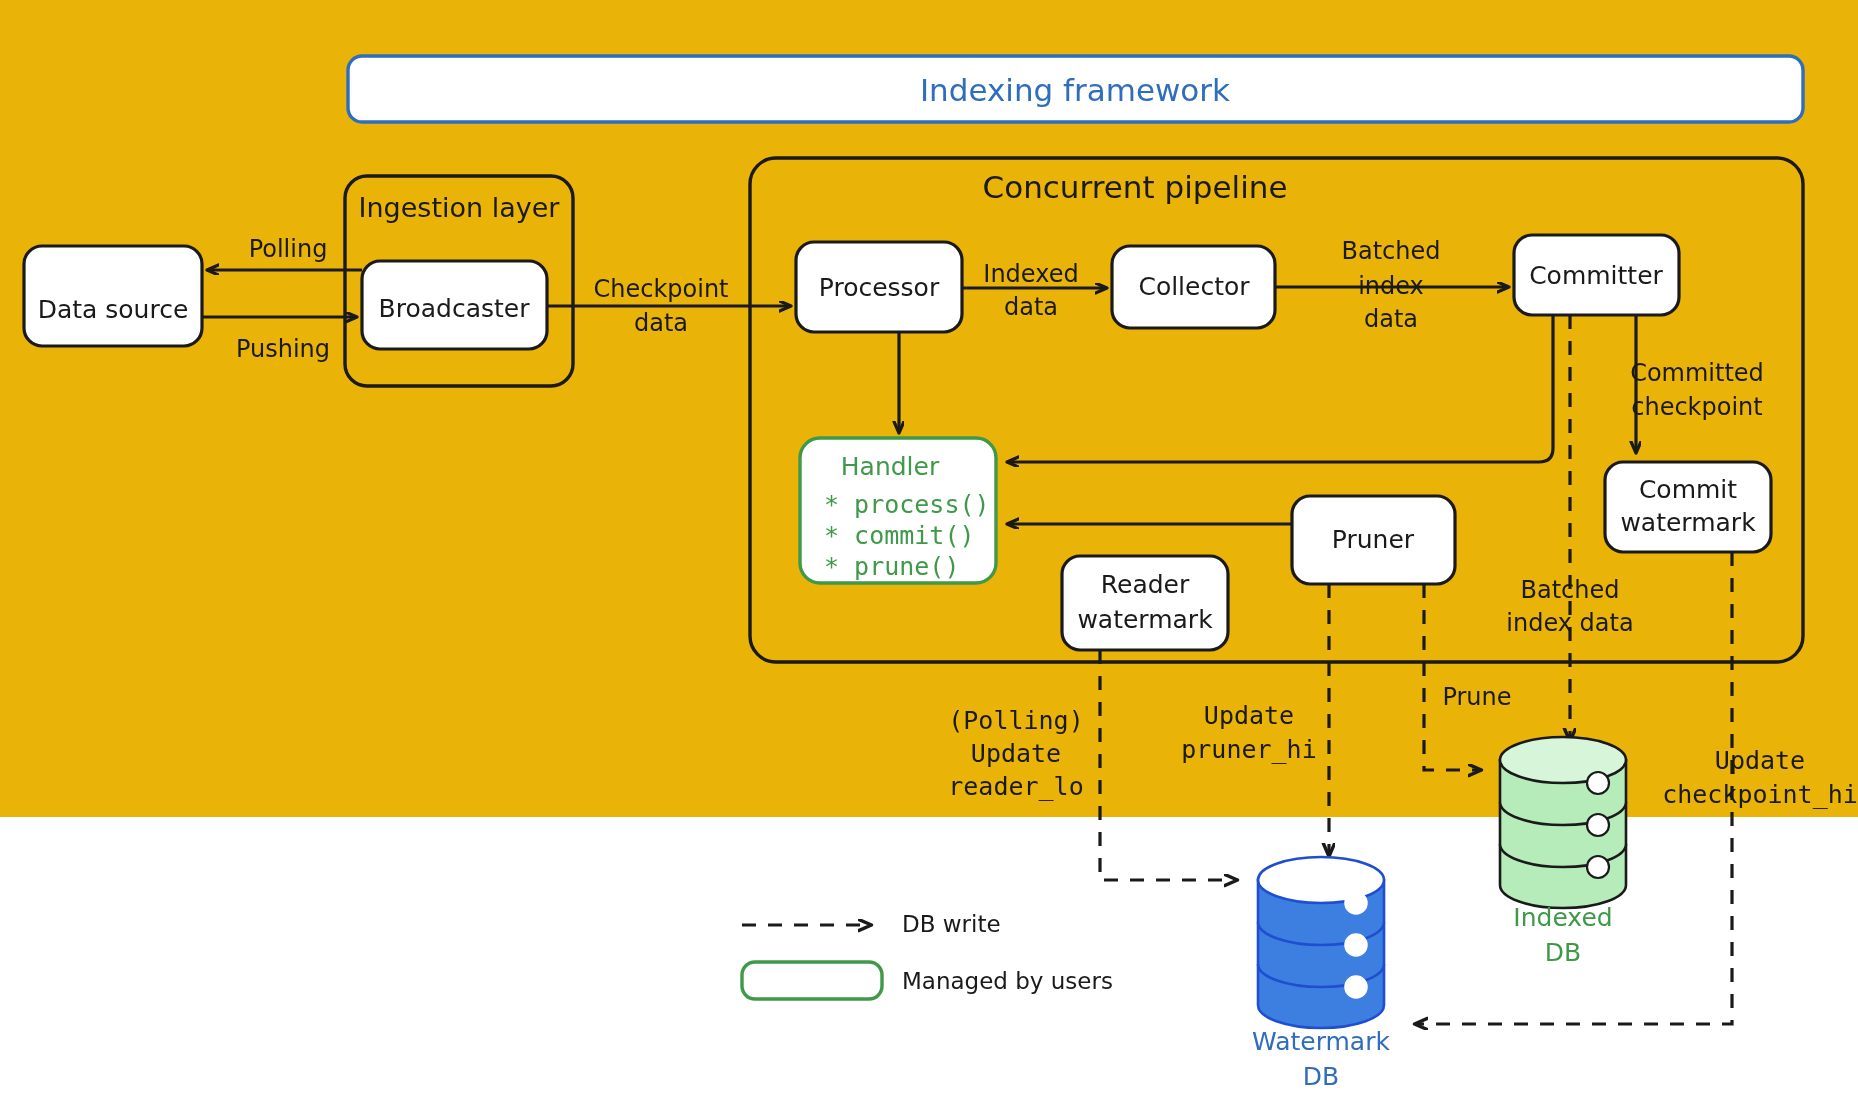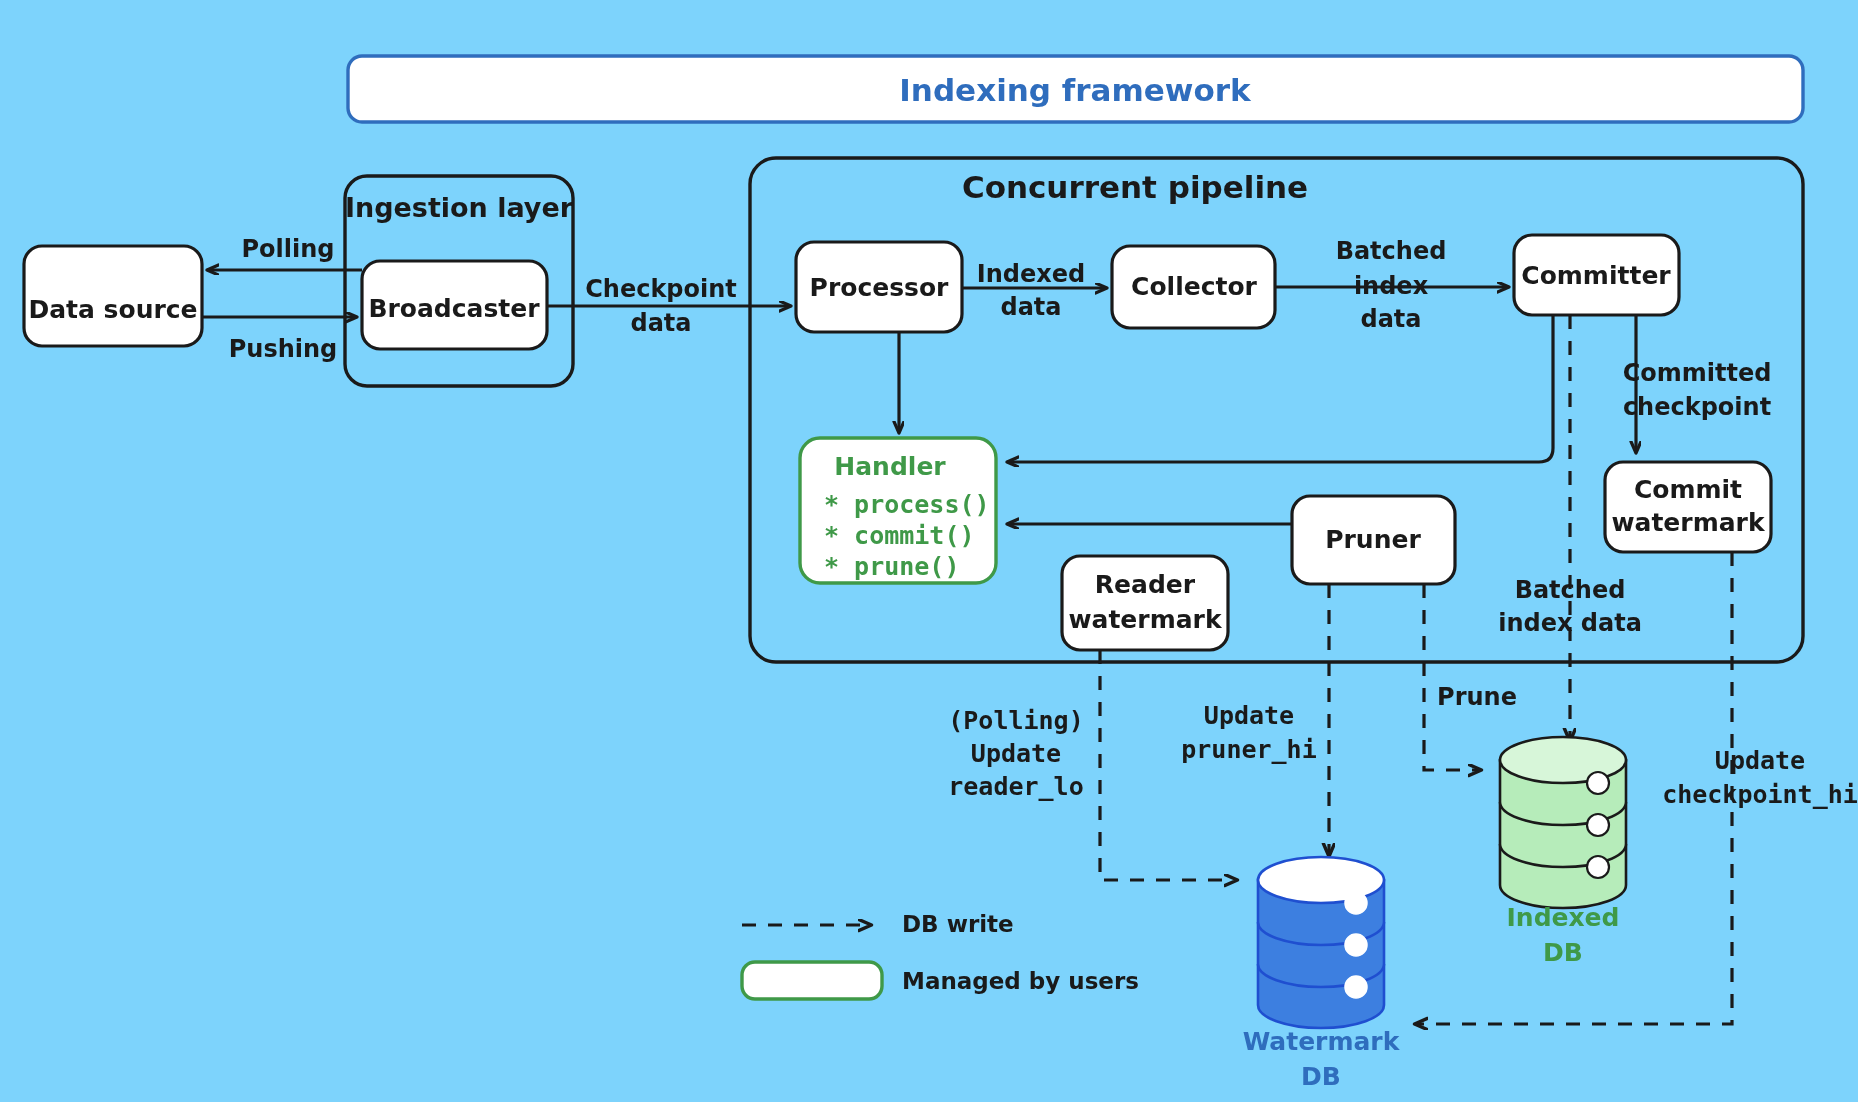--- a/index.html
+++ b/index.html
@@ -1,18 +1,18 @@
 <!DOCTYPE html>
 <html><head>
 <meta charset="utf-8">
 <title>Indexing framework architecture diagram</title>
 <style>
   html,body{margin:0;padding:0;background:#fff;}
   body{width:1858px;height:1102px;font-family:"DejaVu Sans",sans-serif;overflow:hidden;}
-  #stage{position:relative;width:1858px;height:1102px;background:#7dd3fc;font-weight:bold;}
+  #stage{position:relative;width:1858px;height:817px;background:#eab308;}
   svg.layer{position:absolute;left:0;top:0;width:1858px;height:1102px;}
   .hand{font-family:"DejaVu Sans",sans-serif;}
   .mono{font-family:"DejaVu Sans Mono",monospace;}
   text{dominant-baseline:middle;}
   .node-label{font-size:25px;fill:#1a1a1a;}
   .group-label{font-size:27px;fill:#1a1a1a;}
   .big-label{font-size:31px;fill:#1a1a1a;}
   .edge-label{font-size:24px;fill:#1a1a1a;}
   .edge-label-mono{font-size:25px;fill:#1a1a1a;}
   .green-t{fill:#3f9948;}

